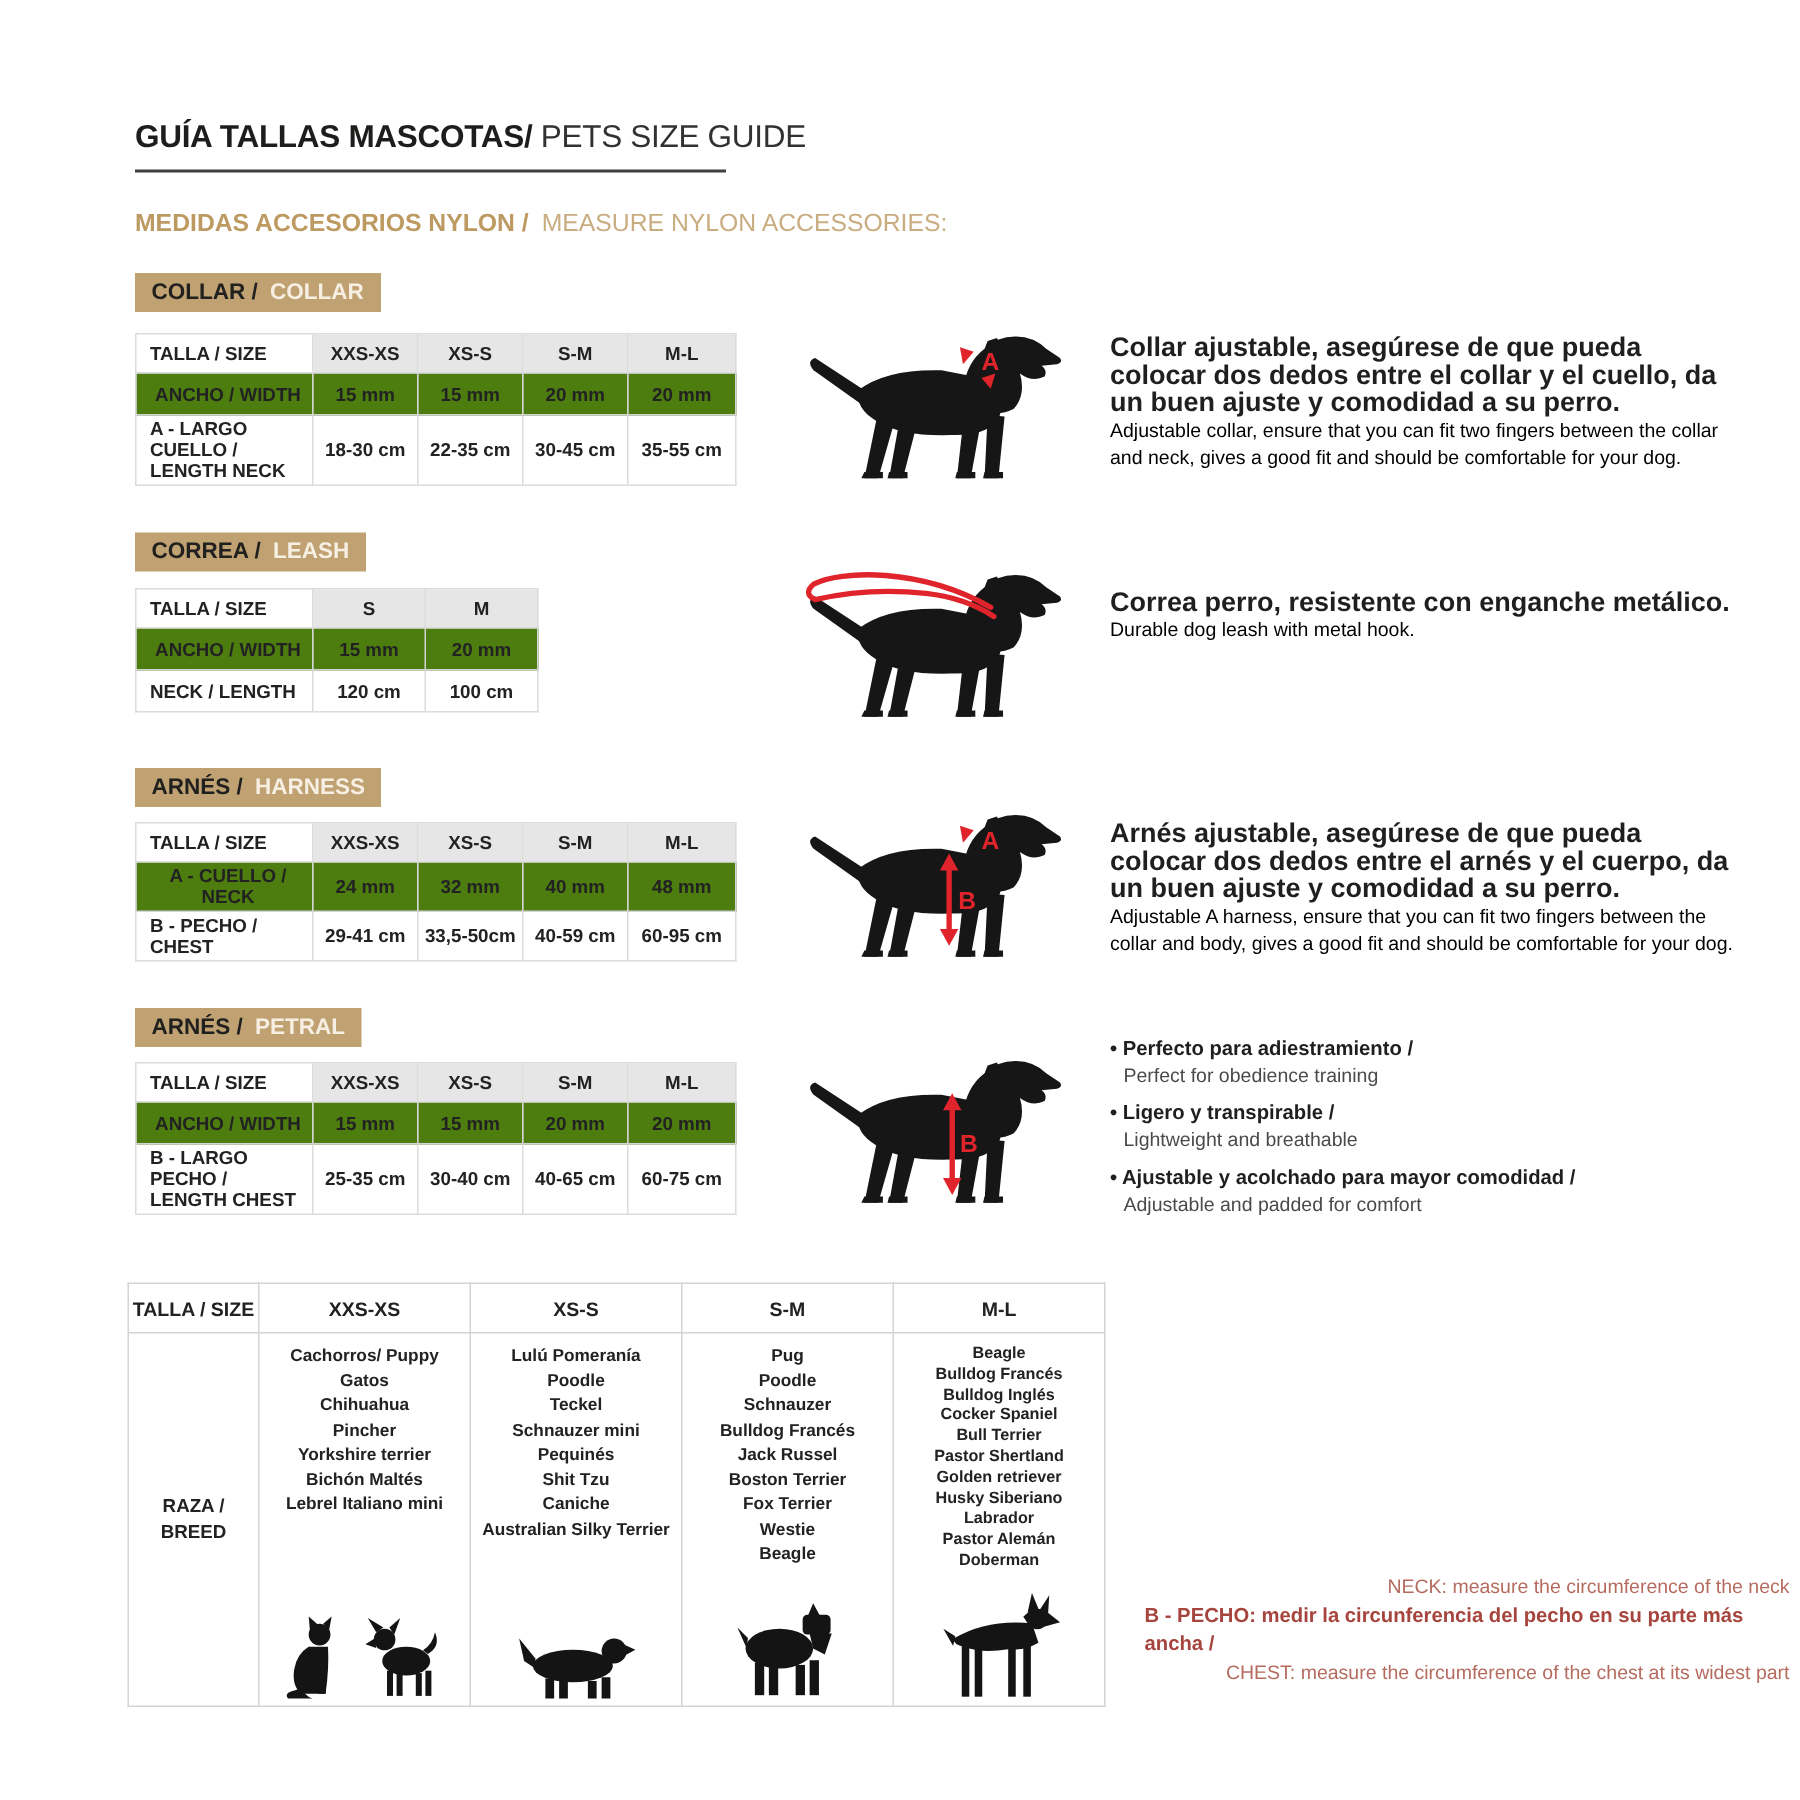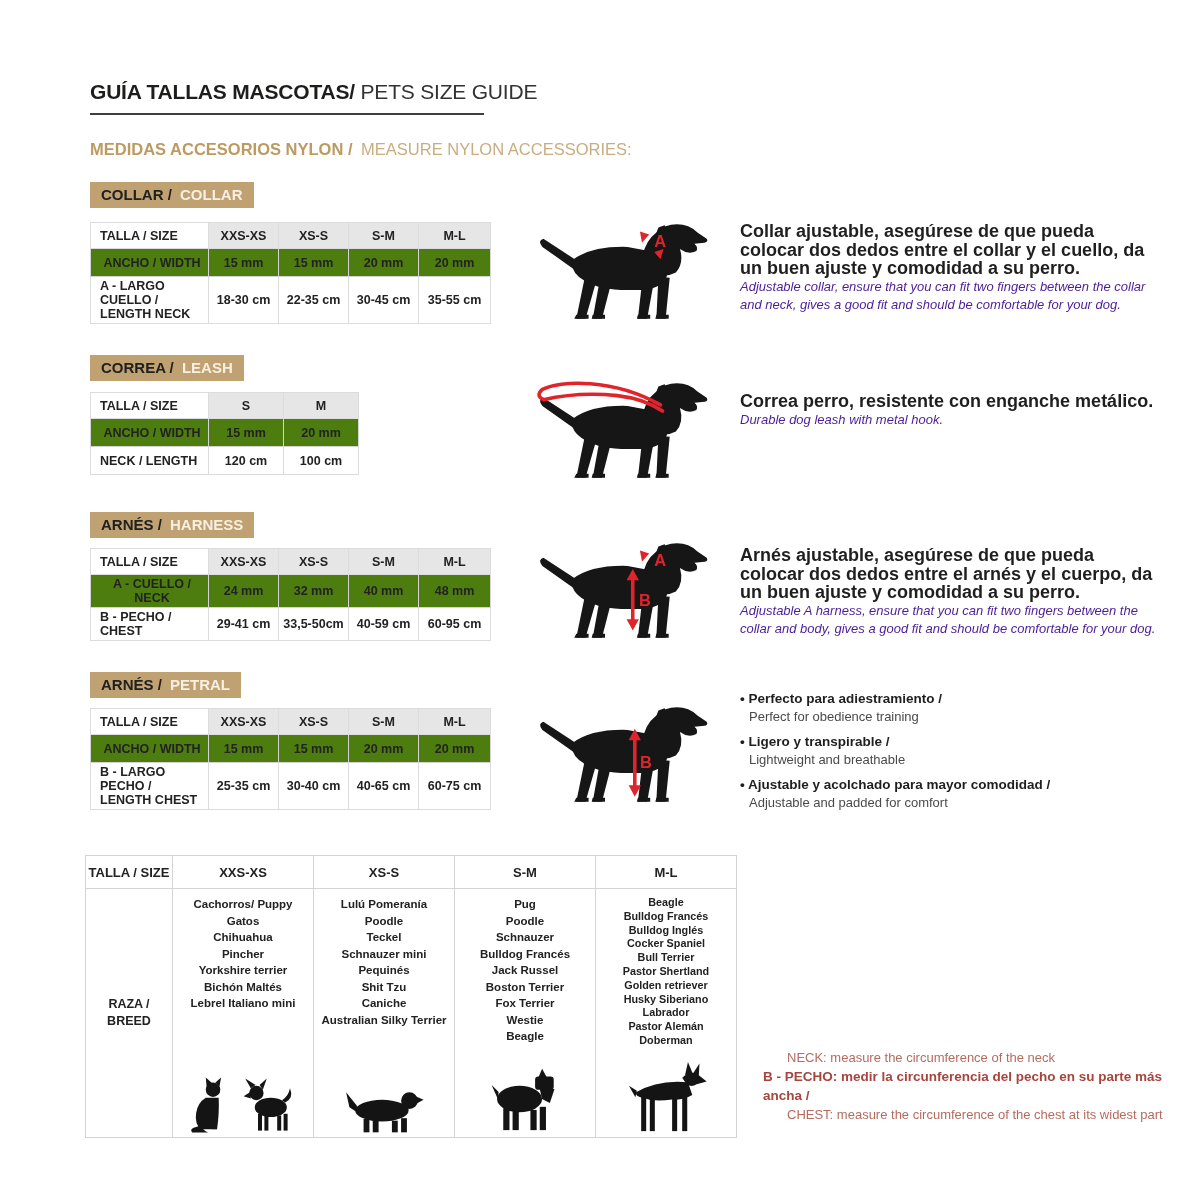--- a/index.html
+++ b/index.html
@@ -32,21 +32,21 @@
   table.spec tr.r-head{height:26px;}
   table.spec tr.r-head td.val{background:#e6e6e6;}
   table.spec tr.r-gray{height:28px;}
   table.spec tr.r-gray td{background:#4d7c0f;border-color:#d4d4d4;text-align:center;}
   table.spec tr.r-white{height:28px;}
   table.spec tr.r-tall{height:44px;}
 
   
   .desc{width:420px;}
   .desc .es{font-weight:700;color:#1f1f1f;font-size:18px;line-height:18.5px;}
-  .desc .en{font-weight:400;color:#4c1d95;font-size:13px;line-height:18.5px;font-style:italic;}
+  .desc .en{font-weight:400;color:#000000;font-size:13px;line-height:18.5px;}
 
   .bullets{width:420px;}
   .bullet{margin-bottom:7px;}
   .bullet .es{font-weight:700;color:#1f1f1f;font-size:13.5px;line-height:18px;}
   .bullet .es::before{content:"• ";}
   .bullet .en{font-weight:400;color:#4a4a4a;font-size:13px;line-height:18px;padding-left:9px;}
 
   
   table.breeds{border-collapse:collapse;table-layout:fixed;width:651px;}
   table.breeds td{border:1px solid #d4d4d4;vertical-align:top;text-align:center;}
@@ -54,21 +54,21 @@
   table.breeds td.rowlab{vertical-align:middle;font-weight:700;font-size:12.5px;color:#222;line-height:17px;}
   td.breedcell{position:relative;height:240px;padding-top:7px;}
   .breed-line{font-weight:700;font-size:11.5px;line-height:16.5px;color:#222;}
   td.breedcell.tight .breed-line{font-size:10.8px;line-height:13.8px;}
   .sil{position:absolute;bottom:3px;left:0;right:0;text-align:center;}
   .sil svg{vertical-align:bottom;}
 
   
   .notes{width:430px;}
   .notes .nes{font-weight:700;color:#a6453d;font-size:13.5px;line-height:19px;}
-  .notes .nen{font-weight:400;color:#b56b5e;font-size:13px;line-height:19px;padding-left:24px;}
+  .notes .nen{font-weight:400;color:#b56b5e;font-size:13px;line-height:19px;padding-left:24px;text-align:right;}
 
   
   .mark-letter{fill:#e0242b;font-weight:700;font-size:16px;font-family:"Liberation Sans",sans-serif;}
   .hidden-defs{position:absolute;width:0;height:0;overflow:hidden;}
 </style>
 </head>
 <body>
 
 <svg class="hidden-defs" aria-hidden="true">
   <defs>

